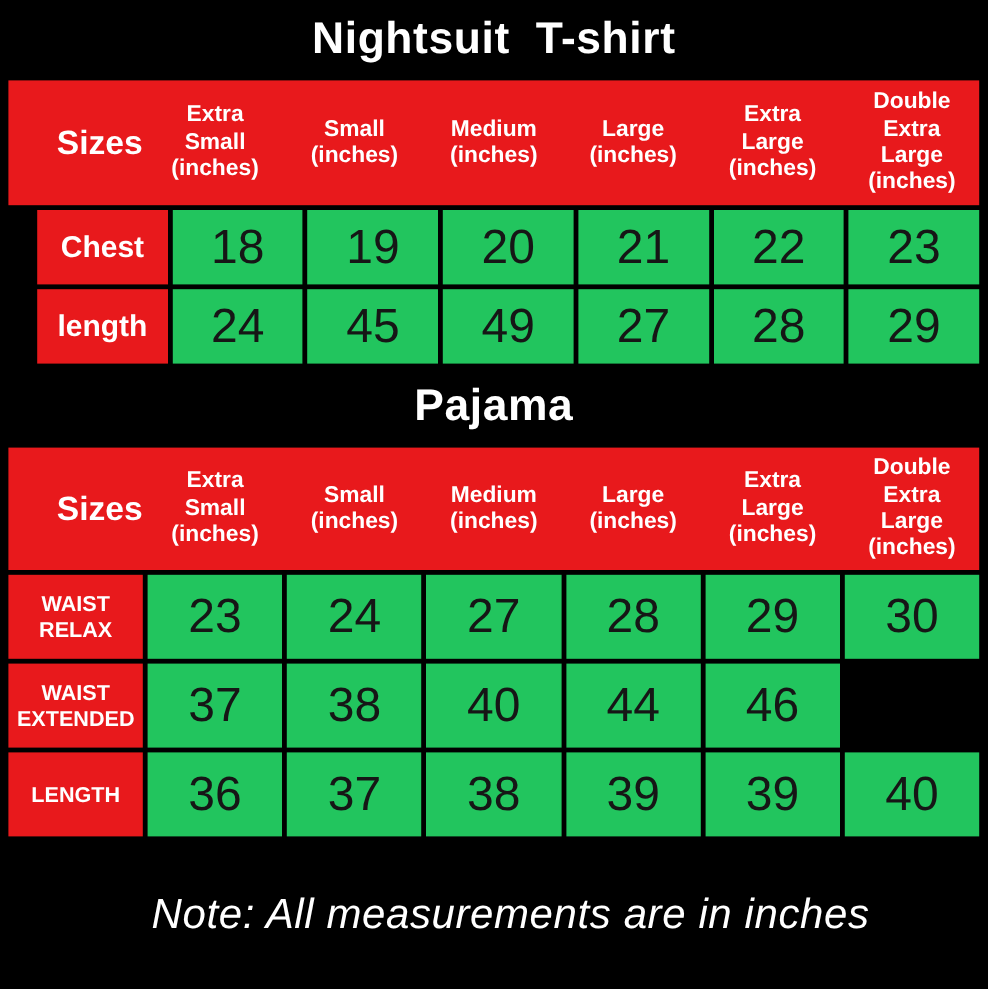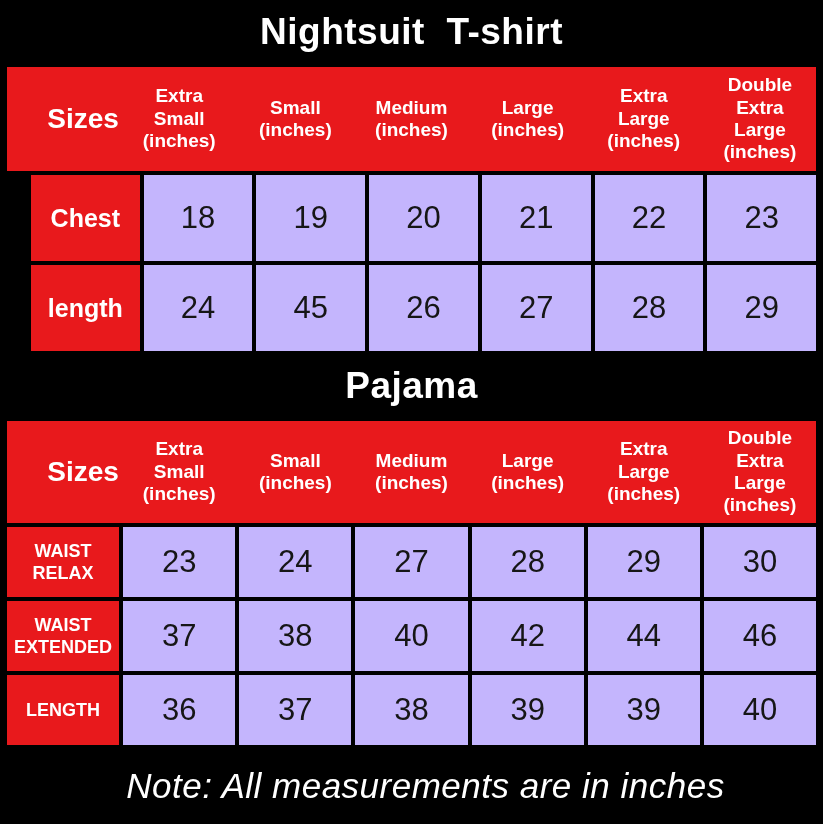--- a/index.html
+++ b/index.html
@@ -39,23 +39,23 @@
   }
   .header-row .cell { color: #fff; background: transparent; }
   .sizes-cell { font-size: 28px; font-weight: 700; padding-left: 40px; }
   .hcol {
     font-size: 19px; font-weight: 600; line-height: 1.18;
     padding: 0 2px; white-space: pre-line;
   }
   .label-cell { background: #e8191c; color: #fff; font-weight: 700; }
   .t1 .label-cell { font-size: 25px; }
   .t2 .label-cell { font-size: 18px; line-height: 1.25; padding: 0 20px; }
-  .value-cell { background: #c4b5fd; color: #161616; font-size: 31px; }
+  .value-cell { background: #22c55e; color: #161616; font-size: 40px; }
   .t1 .header-row { height: 104px; }
-  .t1 .data-row  { height: 86px; padding-left: 24px; }
+  .t1 .data-row  { height: 62px; padding-left: 24px; }
   .t2 .header-row { height: 102px; }
   .t2 .data-row  { height: 70px; }
   .note-band {
     flex: 1;
     display: flex; align-items: center; justify-content: center;
     color: #fff; font-style: italic; font-size: 35px; font-weight: 500;
     letter-spacing: 0.5px;
     padding-left: 28px;
   }
 </style>
@@ -92,21 +92,21 @@
       <div class="cell value-cell">19</div>
       <div class="cell value-cell">20</div>
       <div class="cell value-cell">21</div>
       <div class="cell value-cell">22</div>
       <div class="cell value-cell">23</div>
     </div>
     <div class="row data-row">
       <div class="cell label-cell">length</div>
       <div class="cell value-cell">24</div>
       <div class="cell value-cell">45</div>
-      <div class="cell value-cell">26</div>
+      <div class="cell value-cell">49</div>
       <div class="cell value-cell">27</div>
       <div class="cell value-cell">28</div>
       <div class="cell value-cell">29</div>
     </div>
   </div>
 
   <div class="title-band">Pajama</div>
 
   <div class="stable t2">
     <div class="row header-row">
@@ -135,21 +135,20 @@
       <div class="cell value-cell">27</div>
       <div class="cell value-cell">28</div>
       <div class="cell value-cell">29</div>
       <div class="cell value-cell">30</div>
     </div>
     <div class="row data-row">
       <div class="cell label-cell">WAIST EXTENDED</div>
       <div class="cell value-cell">37</div>
       <div class="cell value-cell">38</div>
       <div class="cell value-cell">40</div>
-      <div class="cell value-cell">42</div>
       <div class="cell value-cell">44</div>
       <div class="cell value-cell">46</div>
     </div>
     <div class="row data-row">
       <div class="cell label-cell">LENGTH</div>
       <div class="cell value-cell">36</div>
       <div class="cell value-cell">37</div>
       <div class="cell value-cell">38</div>
       <div class="cell value-cell">39</div>
       <div class="cell value-cell">39</div>

